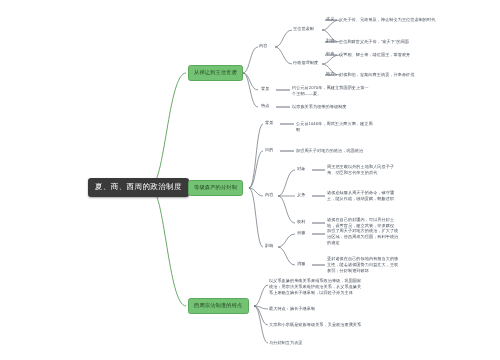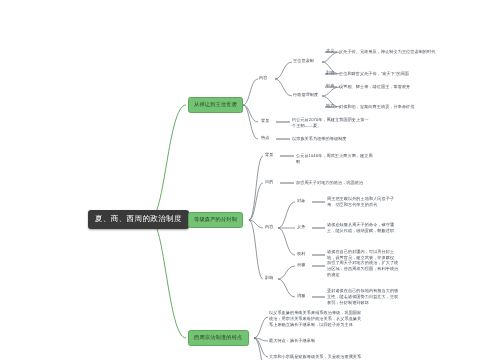--- a/index.html
+++ b/index.html
@@ -3,21 +3,21 @@
 <meta charset="utf-8">
 <style>
   html,body{margin:0;padding:0;}
   body{
     width:500px;height:360px;
     background:#ffffff;
     font-family:"Liberation Sans","DejaVu Sans",sans-serif;
     overflow:hidden;
     position:relative;
   }
-  #canvas{position:absolute;left:0;top:0;width:500px;height:275px;margin-top:32px;}
+  #canvas{position:absolute;left:0;top:0;width:500px;height:275px;}
   #links{position:absolute;left:0;top:0;width:500px;height:360px;pointer-events:none;}
   .node{position:absolute;box-sizing:border-box;white-space:nowrap;}
 
   
   .root{
     background:#3a3a3a;
     color:#ffffff;
     font-size:7.5px;
     line-height:1;
     letter-spacing:.4px;

